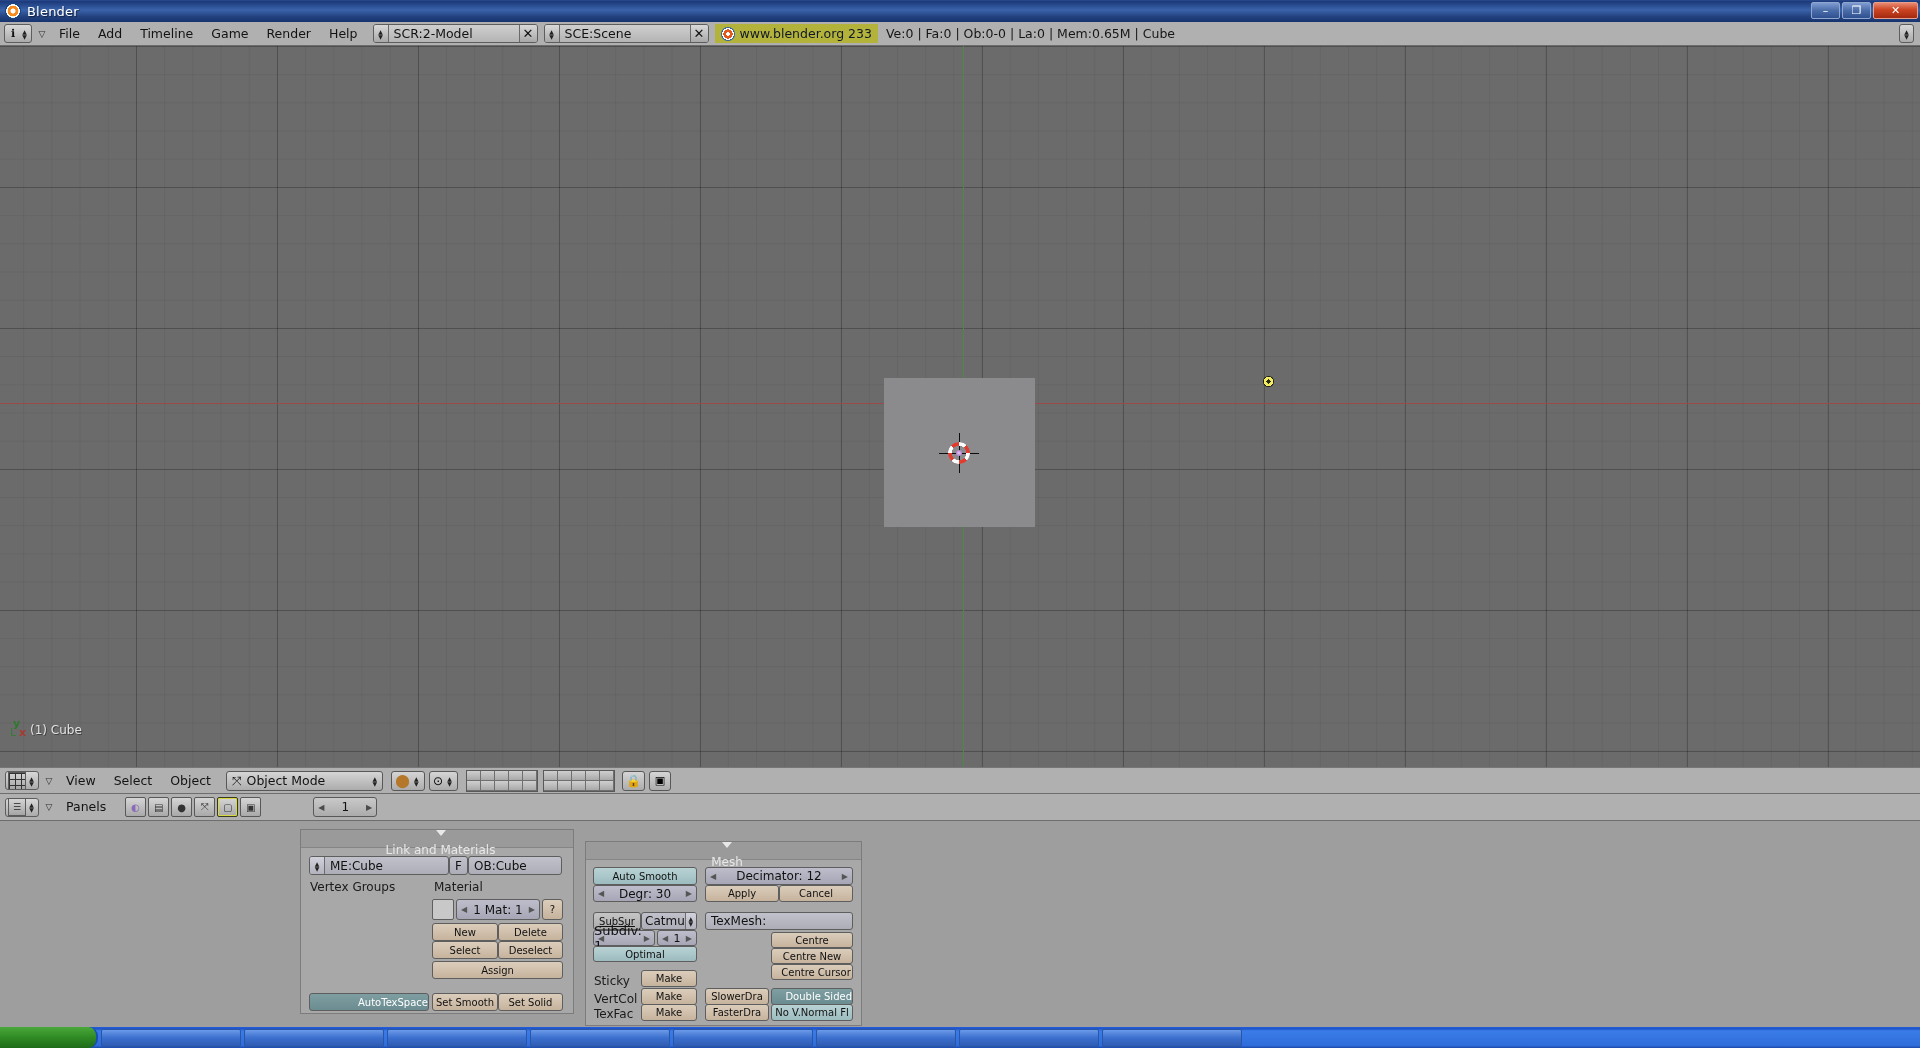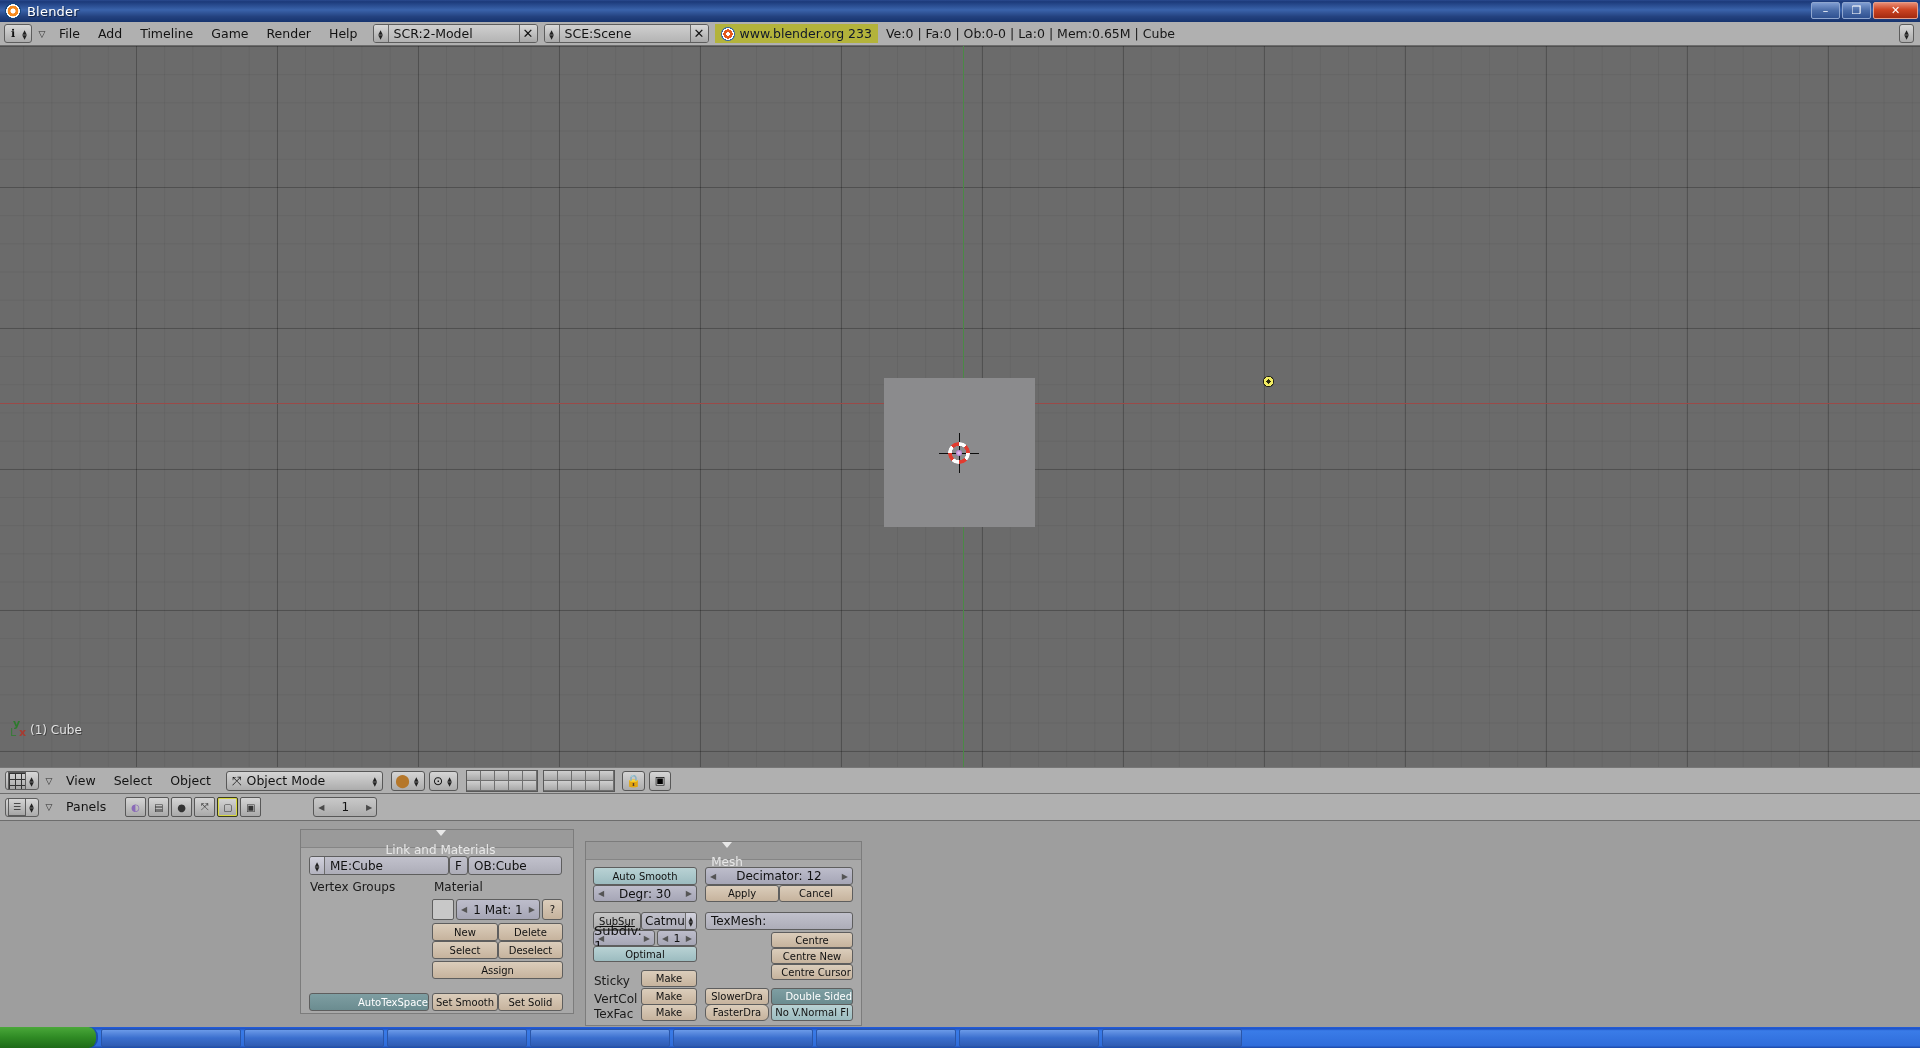--- a/index.html
+++ b/index.html
@@ -574,21 +574,21 @@
         </div>
 
       <div class="blabel" style="left:8px; top:147px;">TexFac</div>
       <div class="bbtn" style="left:55px; top:144px; width:56px; height:17px;">
         <span>Make</span>
         </div>
 
       <div class="bbtn" style="left:119px; top:128px; width:64px; height:17px;">
         <span>SlowerDra</span>
         </div>
-      <div class="bbtn" style="left:119px; top:144px; width:64px; height:17px;border-radius:6px;">
+      <div class="bbtn" style="left:119px; top:144px; width:64px; height:17px;">
         <span>FasterDra</span>
         </div>
 
       <div class="bbtn tealdark" style="left:185px; top:128px; width:82px; height:17px;">
         <span>Double Sided</span>
         </div>
       <div class="bbtn teal" style="left:185px; top:144px; width:82px; height:17px;">
         <span>No V.Normal Fl</span>
         </div>
     </div>

